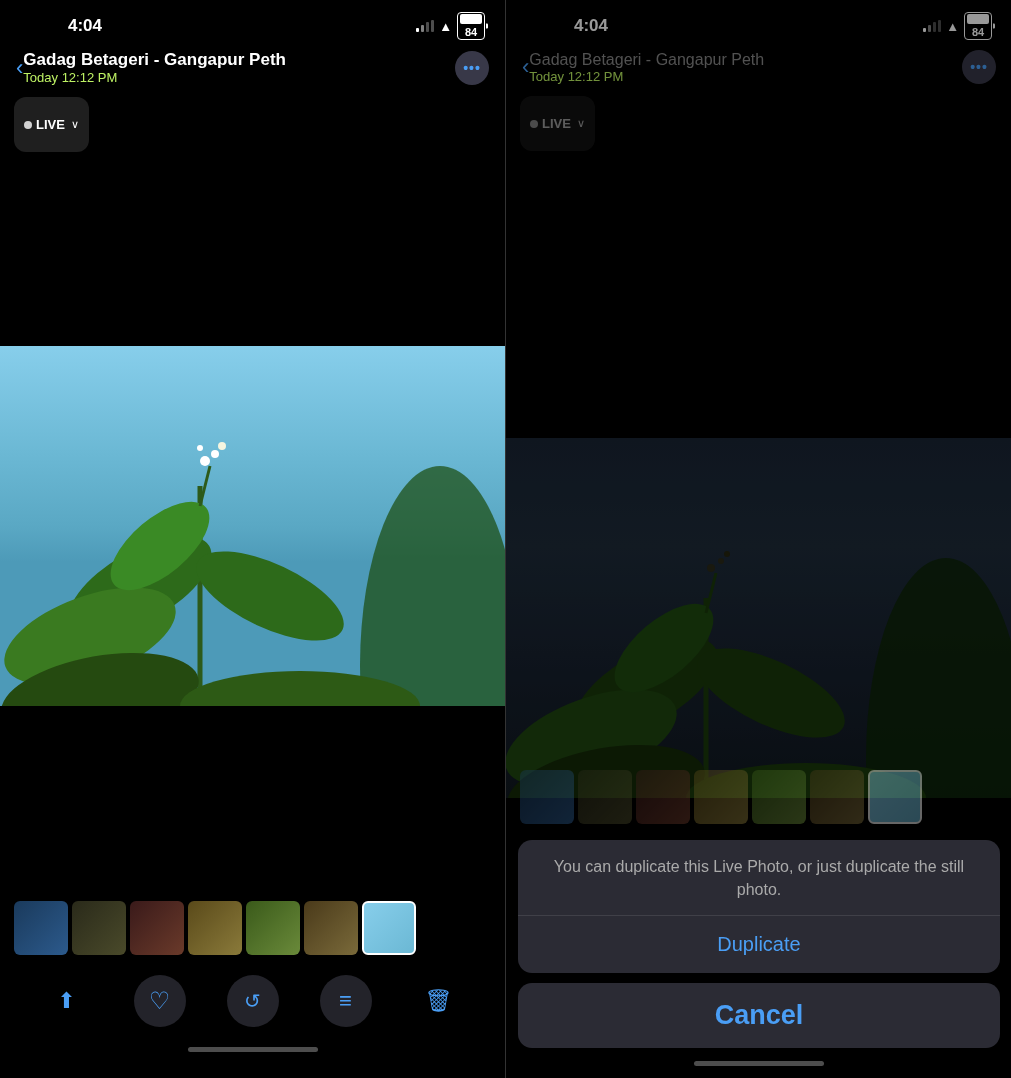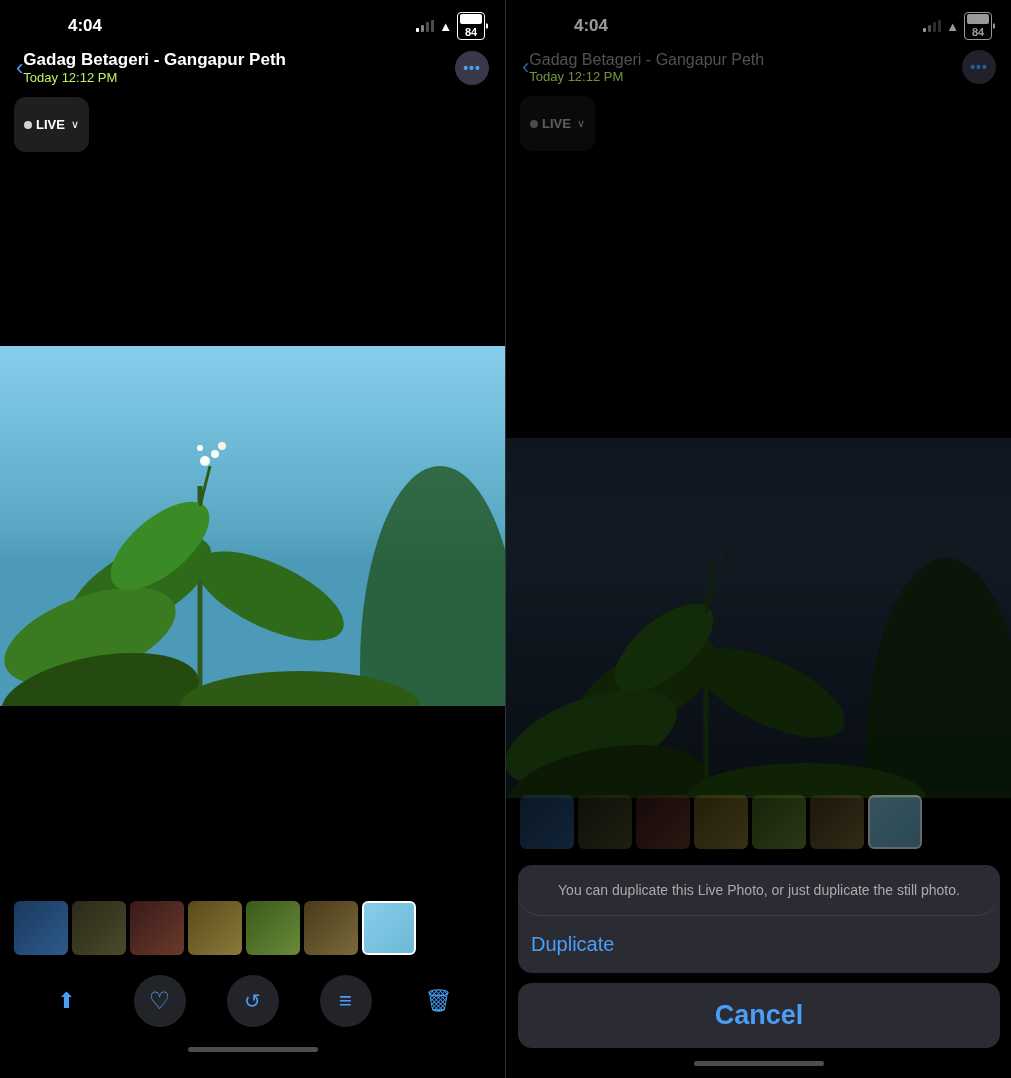--- a/index.html
+++ b/index.html
@@ -300,28 +300,27 @@
     .action-sheet {
       background: rgba(44,44,54,0.97);
       border-radius: 14px;
       overflow: hidden;
       margin-bottom: 10px;
     }
     .action-sheet-message {
       padding: 16px 20px 14px;
       text-align: center;
       color: #aaa;
-      font-size: 14px;
+      font-size: 16px;
       line-height: 1.4;
       border-bottom: 1px solid rgba(255,255,255,0.1);
-      border-radius: 23px;
     }
     .action-sheet-btn {
       padding: 17px 13px;
-      text-align: left;
+      text-align: center;
       color: #4A9EF5;
       font-size: 20px;
       font-weight: 400;
       cursor: pointer;
       border-bottom: 1px solid rgba(255,255,255,0.1);
     }
     .action-sheet-btn:last-child {
       border-bottom: none;
     }
     .action-sheet-cancel {

